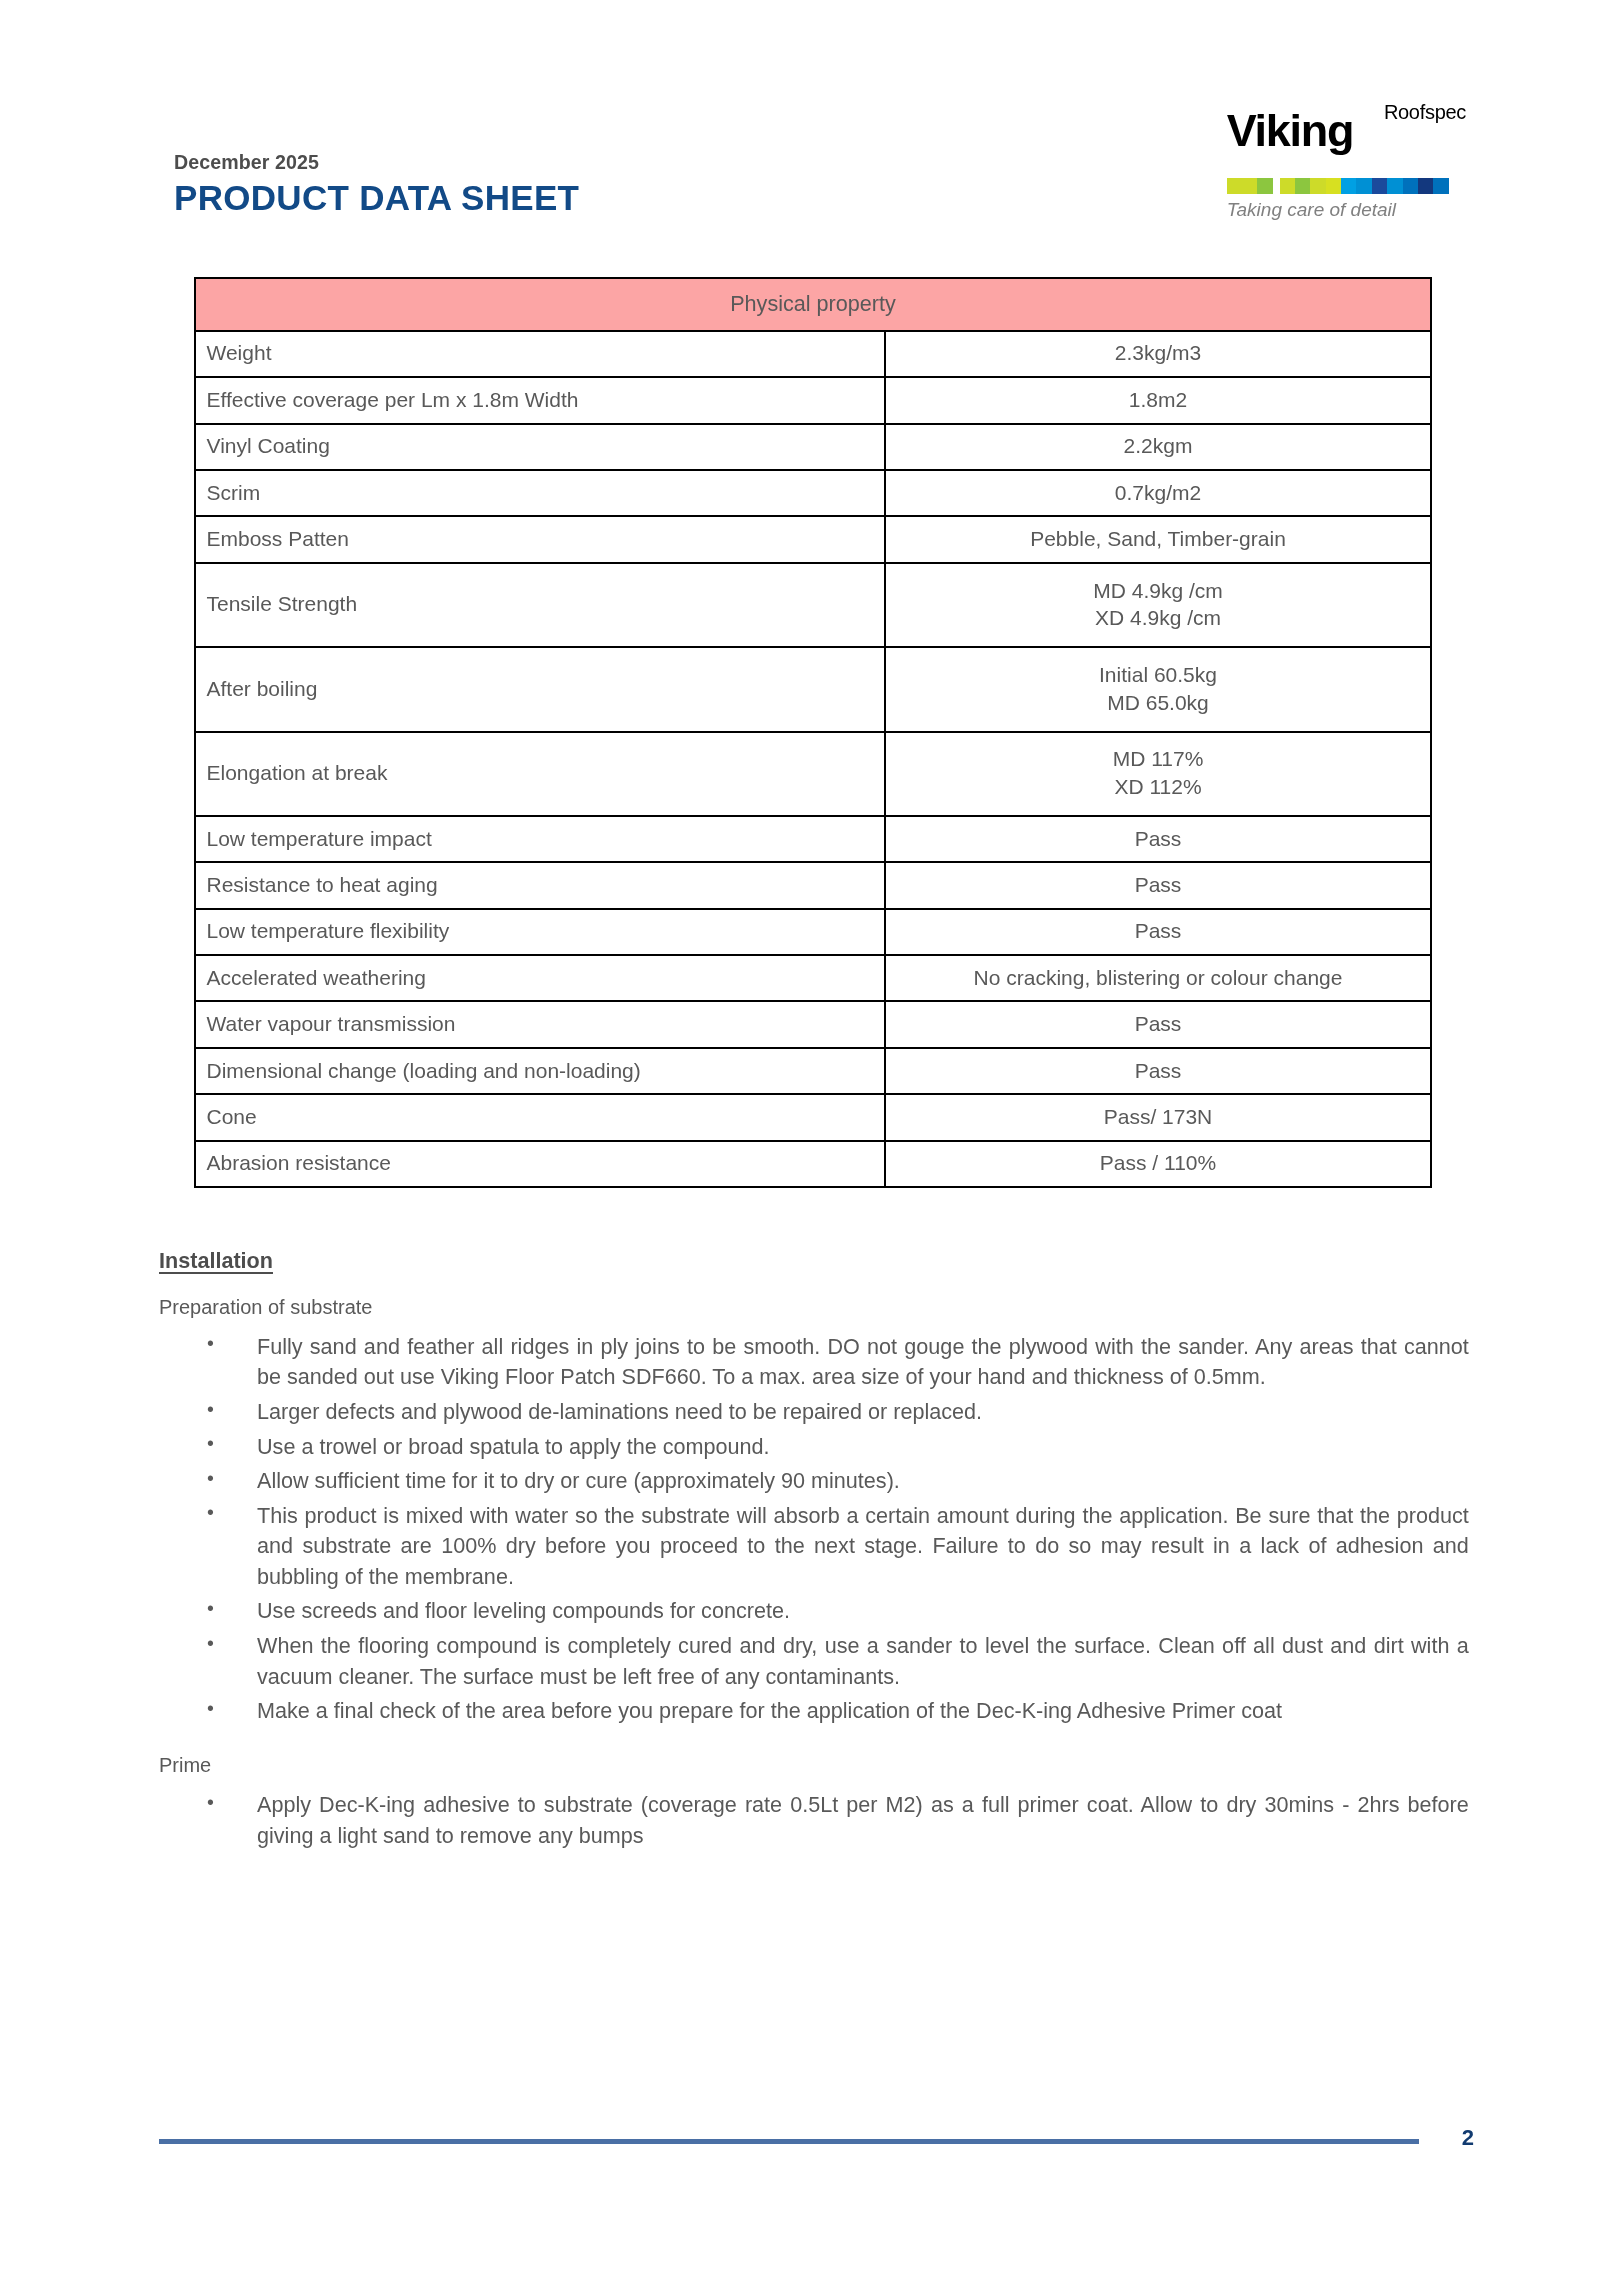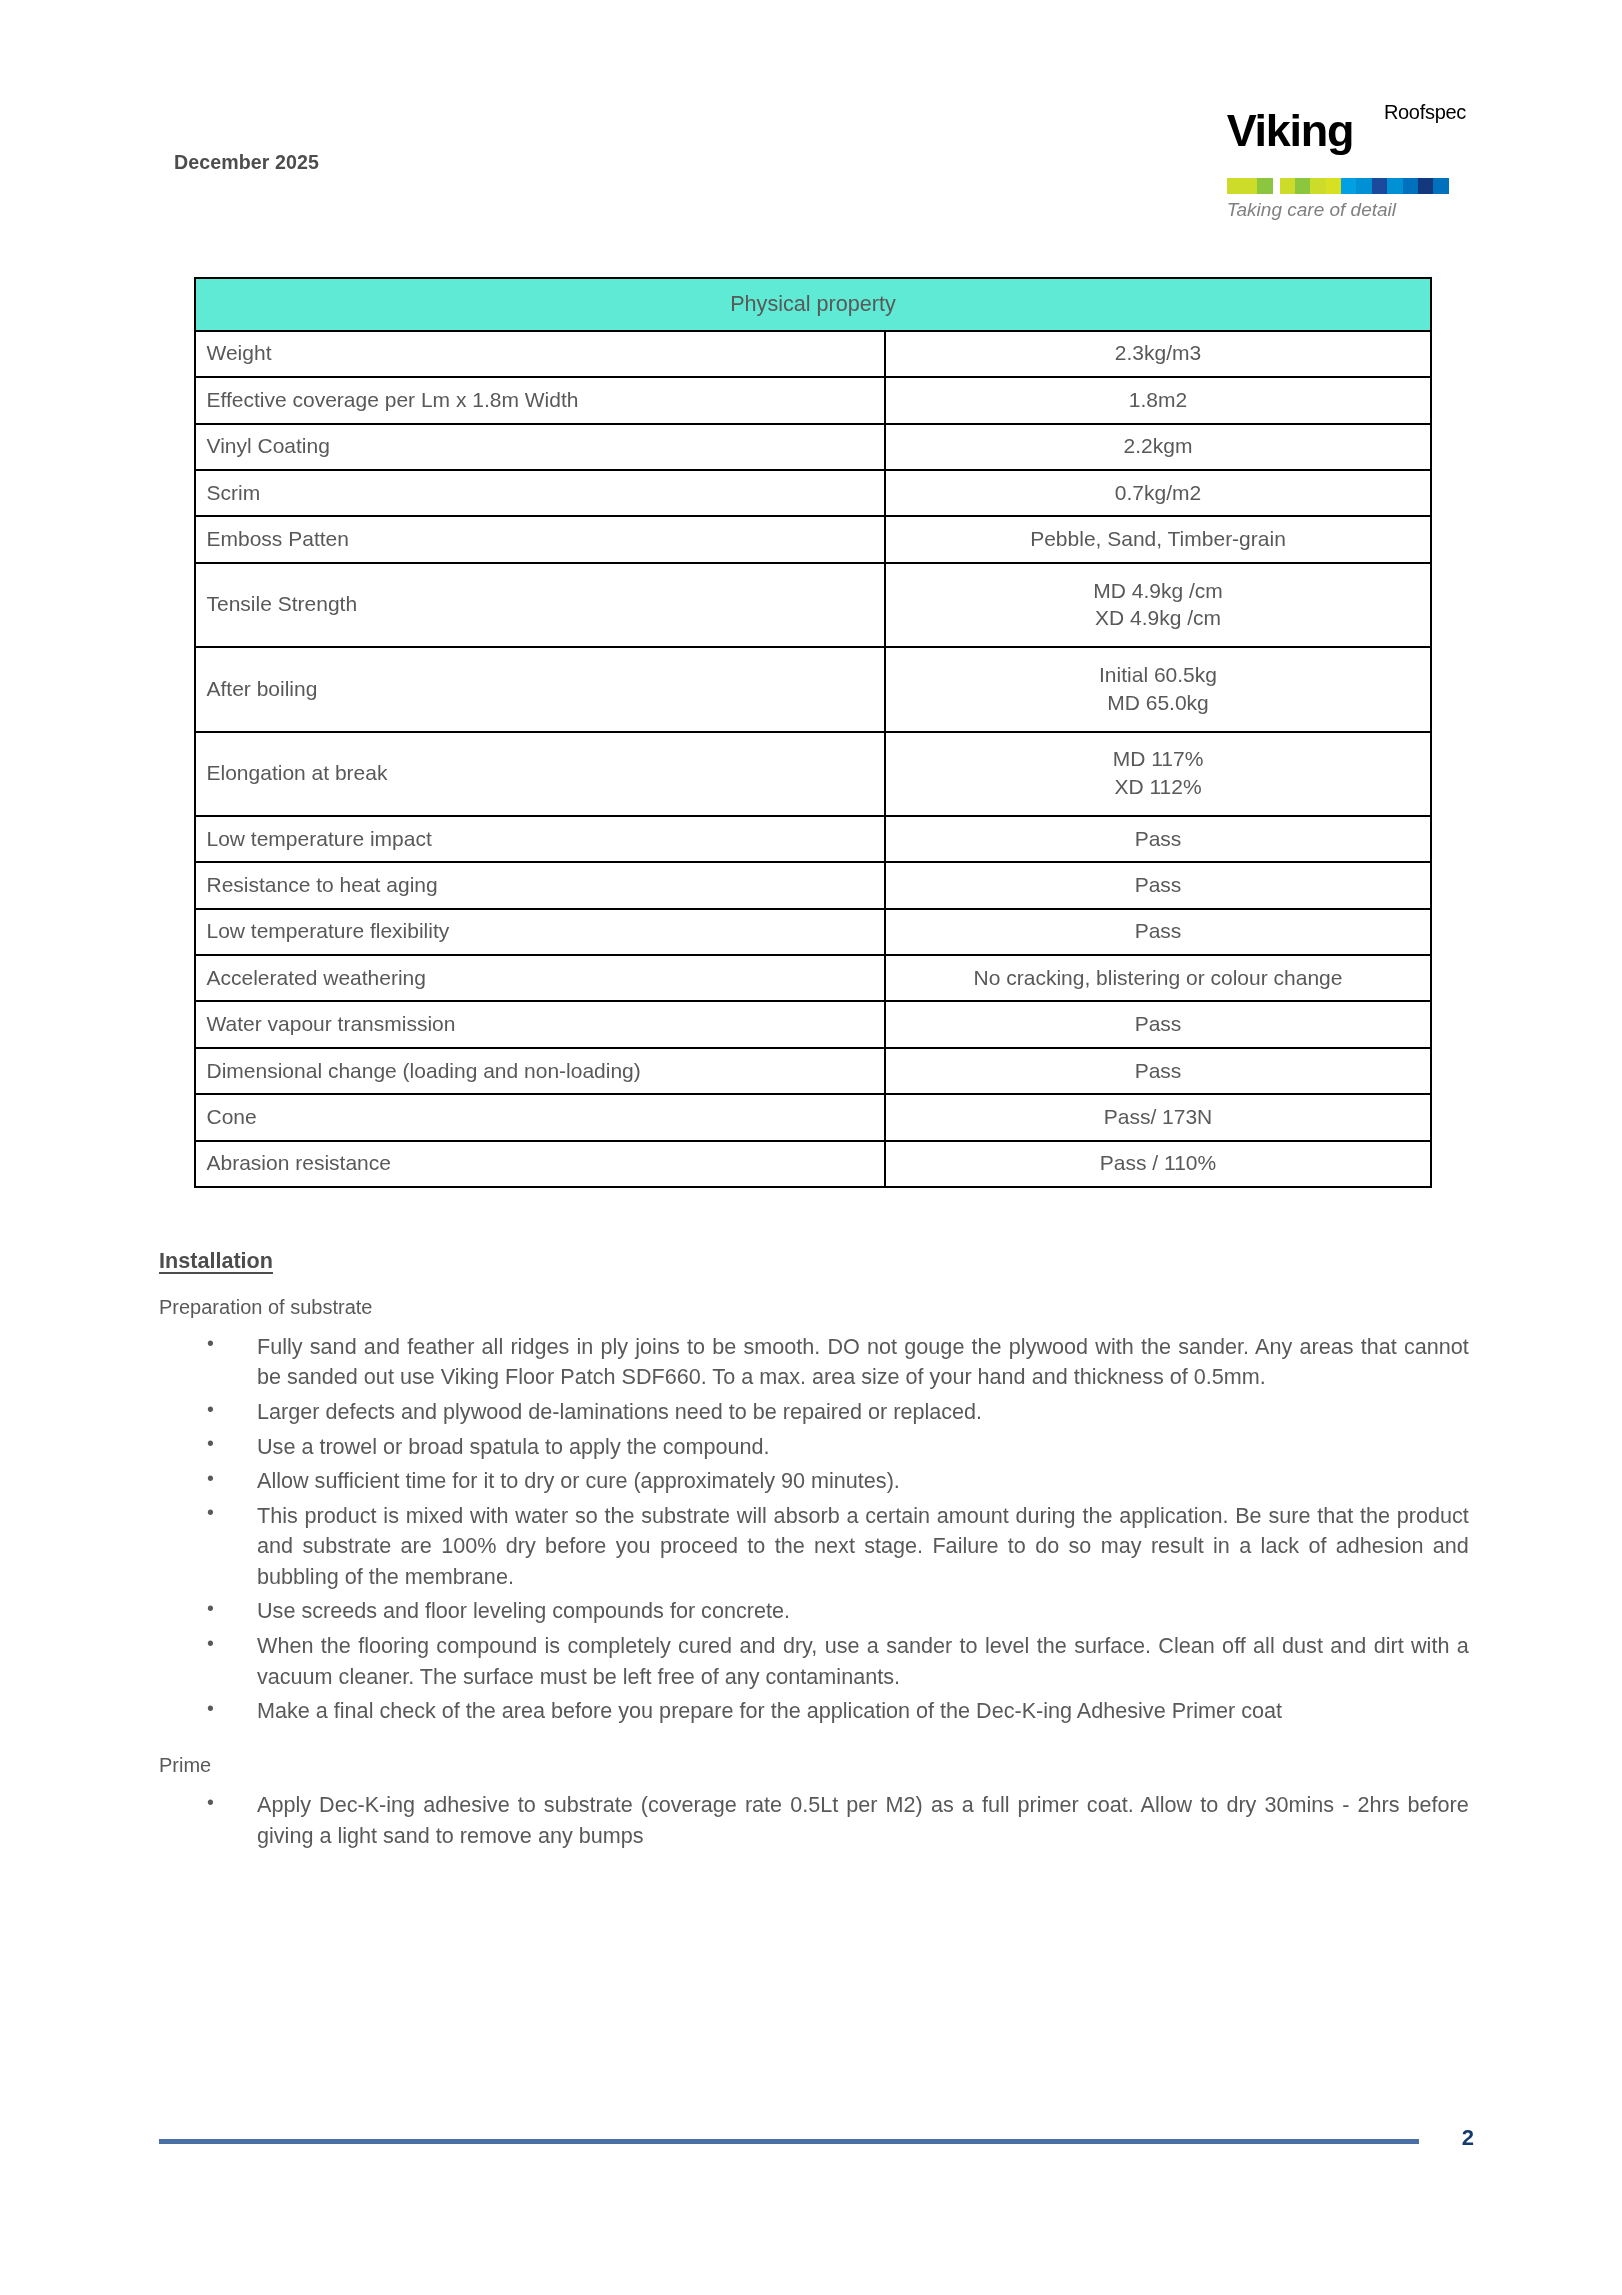--- a/index.html
+++ b/index.html
@@ -121,21 +121,21 @@
   table.spec th,
   table.spec td {
     border: 2px solid #000000;
     font-size: 21px;
     font-weight: normal;
     color: #595959;
     vertical-align: middle;
     line-height: 1.32;
   }
   table.spec th.header-cell {
-    background: #5eead4;
+    background: #fca5a5;
     text-align: center;
     padding: 10.5px 6.5px 11.8px 6.5px;
     font-weight: normal;
     font-size: 21.6px;
   }
   table.spec td.prop {
     text-align: left;
     padding: 6.5px 6.5px 7.9px 10.5px;
   }
   table.spec td.val {
@@ -231,20 +231,21 @@
   }
 </style>
 </head>
 <body>
 
 <div class="page">
 
   <div class="header">
     <div class="header-left">
       <div class="doc-date">December 2025</div>
+      <div class="doc-title">PRODUCT DATA SHEET</div>
     </div>
 
     <div class="logo">
       <div class="logo-wordmark">
         <div class="logo-viking">Viking</div>
         <div class="logo-roofspec">Roofspec</div>
       </div>
       <div class="logo-bar">
           <span style="background: rgb(205, 219, 41); flex: 1 1 0%;"></span>
           <span style="background: rgb(205, 219, 41); flex: 1 1 0%;"></span>

